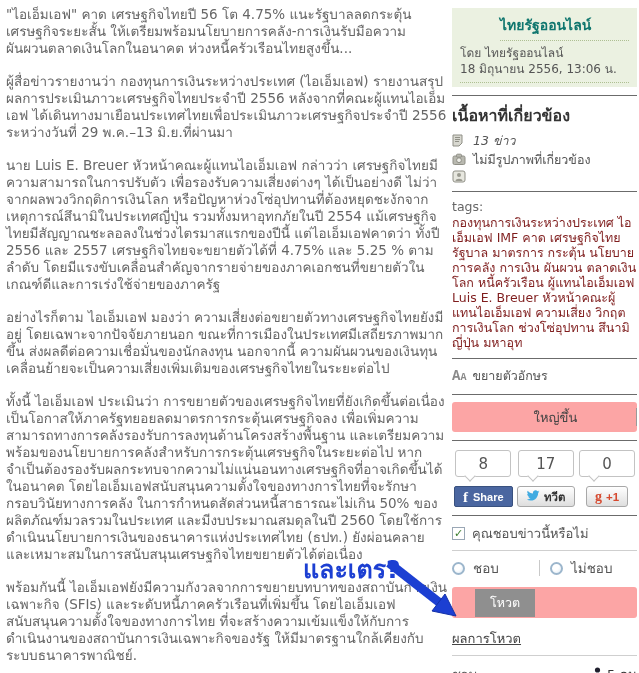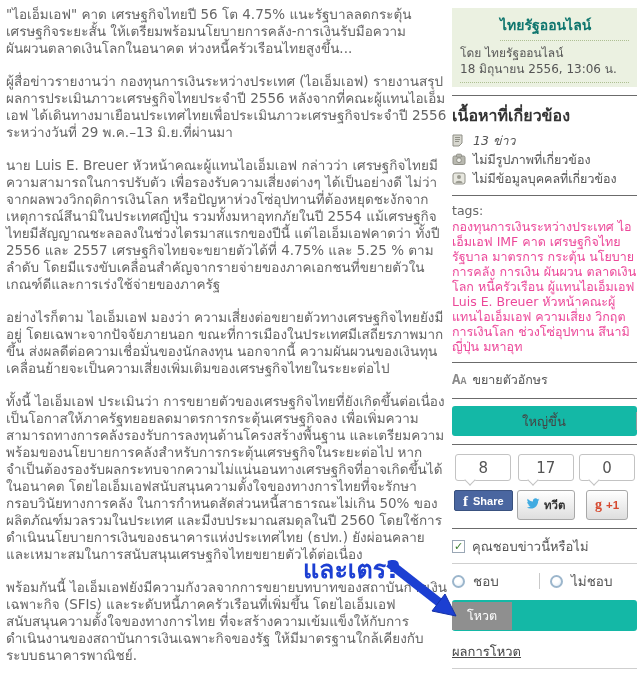--- a/index.html
+++ b/index.html
@@ -22,37 +22,37 @@
   .divider { border:none; border-top:1px solid #6b6b6b; margin:8px 0 7px 0; }
   .divider-light { border:none; border-top:1px solid #cfcfcf; margin:6px 0; }
 
   .related-title { font-weight:bold; color:#333; font-size:16px; margin-bottom:4px; }
   .related-item { display:flex; align-items:center; gap:7px; line-height:17px; margin-bottom:2px; }
   .related-item .ric { flex:0 0 14px; height:13px; display:inline-block; }
   .related-item a { color:#555; text-decoration:none;font-style:italic; }
 
   .tags-label { color:#666; }
   .tags-flow { display:block; margin-top:1px; }
-  .tags-flow a.tag { color:#ec4899; text-decoration:none; font-size:12.5px; line-height:15px;margin-top:24px; }
+  .tags-flow a.tag { color:#7f1d1d; text-decoration:none; font-size:12.5px; line-height:15px;margin-top:24px; }
 
   .fs-row { display:flex; align-items:baseline; gap:6px; color:#555; margin:2px 0 6px 0; }
   .aa-icon { color:#8a8a8a; font-weight:bold; letter-spacing:0;font-family:Liberation Mono, monospace; }
   .aa-icon .big { font-size:14px; } .aa-icon .small { font-size:10px; }
-  .greenbox { background:#14b8a6; border-radius:3px; }
+  .greenbox { background:#fca5a5; border-radius:3px;padding-left:23px; }
   .fs-box { display:flex; align-items:center; height:30px; }
   .fs-btn { flex:1; text-align:center; color:#444; text-decoration:none; font-size:13px; cursor:pointer; }
   .vsep { width:1px; height:18px; background:#9a9a9a; }
 
   .social { display:flex; justify-content:space-between; padding:2px 2px 0 2px; }
   .soc-col { display:flex; flex-direction:column; align-items:center; gap:9px; }
   .bubble { position:relative; width:56px; height:27px; border:1px solid #c3c3c3; border-radius:3px; background:#fff; color:#555; font-size:15px; display:flex; align-items:center; justify-content:center; }
   .bubble::after { content:""; position:absolute; left:10px; bottom:-4px; width:7px; height:7px; background:#fff; border-right:1px solid #c3c3c3; border-bottom:1px solid #c3c3c3; transform:rotate(45deg); }
   .btn-fb { display:flex; align-items:center; gap:5px; background:#4a66a0; border:1px solid #39517f; border-radius:2px; color:#fff; font-weight:bold; font-size:11px; height:21px; padding:0 8px; cursor:pointer; }
   .btn-fb .f { font-family:"Liberation Serif","DejaVu Serif",serif; font-size:15px; line-height:14px; }
-  .btn-gray { display:flex; align-items:center; gap:4px; background:linear-gradient(#ffffff,#dedede); border:1px solid #a8a8a8; border-radius:3px; color:#333; font-weight:bold; font-size:11.5px; height:30px; padding:0 8px; cursor:pointer; }
+  .btn-gray { display:flex; align-items:center; gap:4px; background:linear-gradient(#ffffff,#dedede); border:1px solid #a8a8a8; border-radius:3px; color:#333; font-weight:bold; font-size:11.5px; height:21px; padding:0 8px; cursor:pointer; }
   .gplus-g { color:#d6492f; font-weight:bold; font-size:14px; font-family:"Liberation Serif","DejaVu Serif",serif; }
   .gplus-1 { color:#d6492f; font-weight:bold; }
 
   .poll-q { display:flex; align-items:center; gap:7px; color:#555; font-size:13px; margin:4px 0 0 0; }
   .chk { width:13px; height:13px; border:1px solid #9aa7b5; background:#fff; display:inline-flex; align-items:center; justify-content:center; color:#3a7d2c; font-size:11px; font-weight:bold; }
   .poll-opts { display:flex; align-items:center; margin:4px 0 8px 0; }
   .poll-opt { display:flex; align-items:center; gap:8px; flex:1; color:#555; font-size:13.5px; cursor:pointer; }
   .poll-opt .radio { width:13px; height:13px; border-radius:50%; border:2px solid #9cb6cc; background:radial-gradient(circle at 35% 30%, #ffffff 40%, #dce9f4); display:inline-block; }
   .vsep2 { width:1px; height:16px; background:#c9c9c9; margin-right:10px; }
   .vote-box { height:31px; display:flex; align-items:center; justify-content:flex-start; }
@@ -116,21 +116,20 @@
         <span>ไม่มีรูปภาพที่เกี่ยวข้อง</span>
       </div>
       <div class="related-item">
         <span class="ric">
           <svg width="14" height="13" viewBox="0 0 14 13">
               <rect x="1" y="1" width="12" height="11" rx="2" fill="#e7e7df" stroke="#8f8f86"></rect>
               <circle cx="7" cy="5" r="2" fill="#9a9a90"></circle>
               <path d="M3.5 11c0-3 7-3 7 0z" fill="#9a9a90"></path>
             </svg>
         </span>
-        <span>ไม่มีข้อมูลบุคคลที่เกี่ยวข้อง</span>
       </div>
     </div>
 
     <hr class="divider">
 
     <div>
       <span class="tags-label">tags:</span>
       <span class="tags-flow"><a class="tag" href="#">กองทุนการเงินระหว่างประเทศ</a> <a class="tag" href="#">ไอเอ็มเอฟ</a> <a class="tag" href="#">IMF</a> <a class="tag" href="#">คาด</a> <a class="tag" href="#">เศรษฐกิจไทย</a> <a class="tag" href="#">รัฐบาล</a> <a class="tag" href="#">มาตรการ</a> <a class="tag" href="#">กระตุ้น</a> <a class="tag" href="#">นโยบายการคลัง</a> <a class="tag" href="#">การเงิน</a> <a class="tag" href="#">ผันผวน</a> <a class="tag" href="#">ตลาดเงินโลก</a> <a class="tag" href="#">หนี้ครัวเรือน</a> <a class="tag" href="#">ผู้แทนไอเอ็มเอฟ</a> <a class="tag" href="#">Luis E. Breuer</a> <a class="tag" href="#">หัวหน้าคณะผู้แทนไอเอ็มเอฟ</a> <a class="tag" href="#">ความเสี่ยง</a> <a class="tag" href="#">วิกฤตการเงินโลก</a> <a class="tag" href="#">ช่วงโซ่อุปทาน</a> <a class="tag" href="#">สึนามิ</a> <a class="tag" href="#">ญี่ปุ่น</a> <a class="tag" href="#">มหาอุท</a> </span>
     </div>
 

